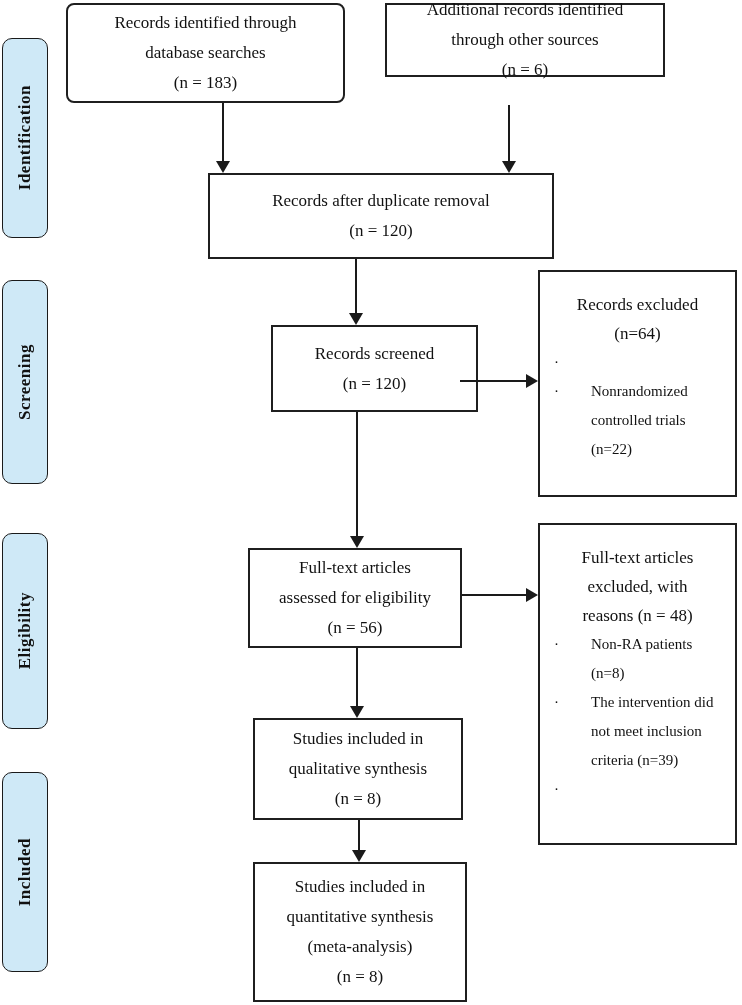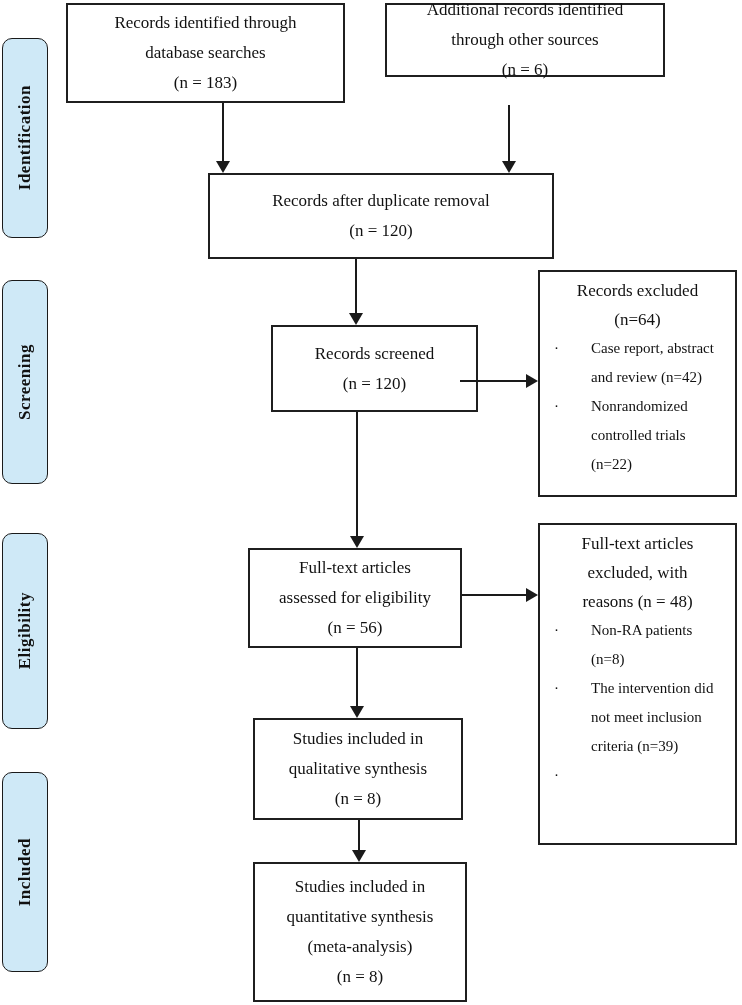--- a/index.html
+++ b/index.html
@@ -43,21 +43,21 @@
   .fbox .lbl { white-space:pre-line; }
   
   .sbox {
     position:absolute;
     background:#ffffff;
     border:2px solid #1f1f1f;
     box-sizing:border-box;
     display:block;
     font-size:16px;
     line-height:29px;
-    padding-top:4px;
+    padding-top:18px;
   }
   .sbox .stitle {
     text-align:center;
     white-space:pre-line;
     font-size:17px;
   }
   .sbox .bullet {
     display:flex;
     align-items:flex-start;
     padding:0 14px 0 10px;
@@ -106,21 +106,21 @@
   <div class="stage" style="top:280px;height:204px;">
     <span>Screening</span>
   </div>
   <div class="stage" style="top:533px;height:196px;">
     <span>Eligibility</span>
   </div>
   <div class="stage" style="top:772px;height:200px;">
     <span>Included</span>
   </div>
 
-  <div class="fbox" style="left:66px;top:3px;width:279px;height:100px;">
+  <div class="fbox" style="left:66px;top:3px;width:279px;height:100px;border-radius:8px;">
     <span class="lbl">Records identified through
 database searches
 (n = 183)</span>
   </div>
   <div class="fbox" style="left:385px;top:3px;width:280px;height:74px;">
     <span class="lbl">Additional records identified
 through other sources
 (n = 6)</span>
   </div>
 
@@ -132,21 +132,20 @@
   <div class="fbox" style="left:271px;top:325px;width:207px;height:87px;">
     <span class="lbl">Records screened
 (n = 120)</span>
   </div>
 
   <div class="sbox" style="left:538px;top:270px;width:199px;height:227px;">
     <div class="stitle">Records excluded
 (n=64)</div>
     <div class="bullet">
       <span class="dot">·</span>
-      <span class="btext">Case report, abstract and review (n=42)</span>
     </div>
     <div class="bullet">
       <span class="dot">·</span>
       <span class="btext">Nonrandomized controlled trials (n=22)</span>
     </div>
   </div>
 
   <div class="fbox" style="left:248px;top:548px;width:214px;height:100px;">
     <span class="lbl">Full-text articles
 assessed for eligibility

